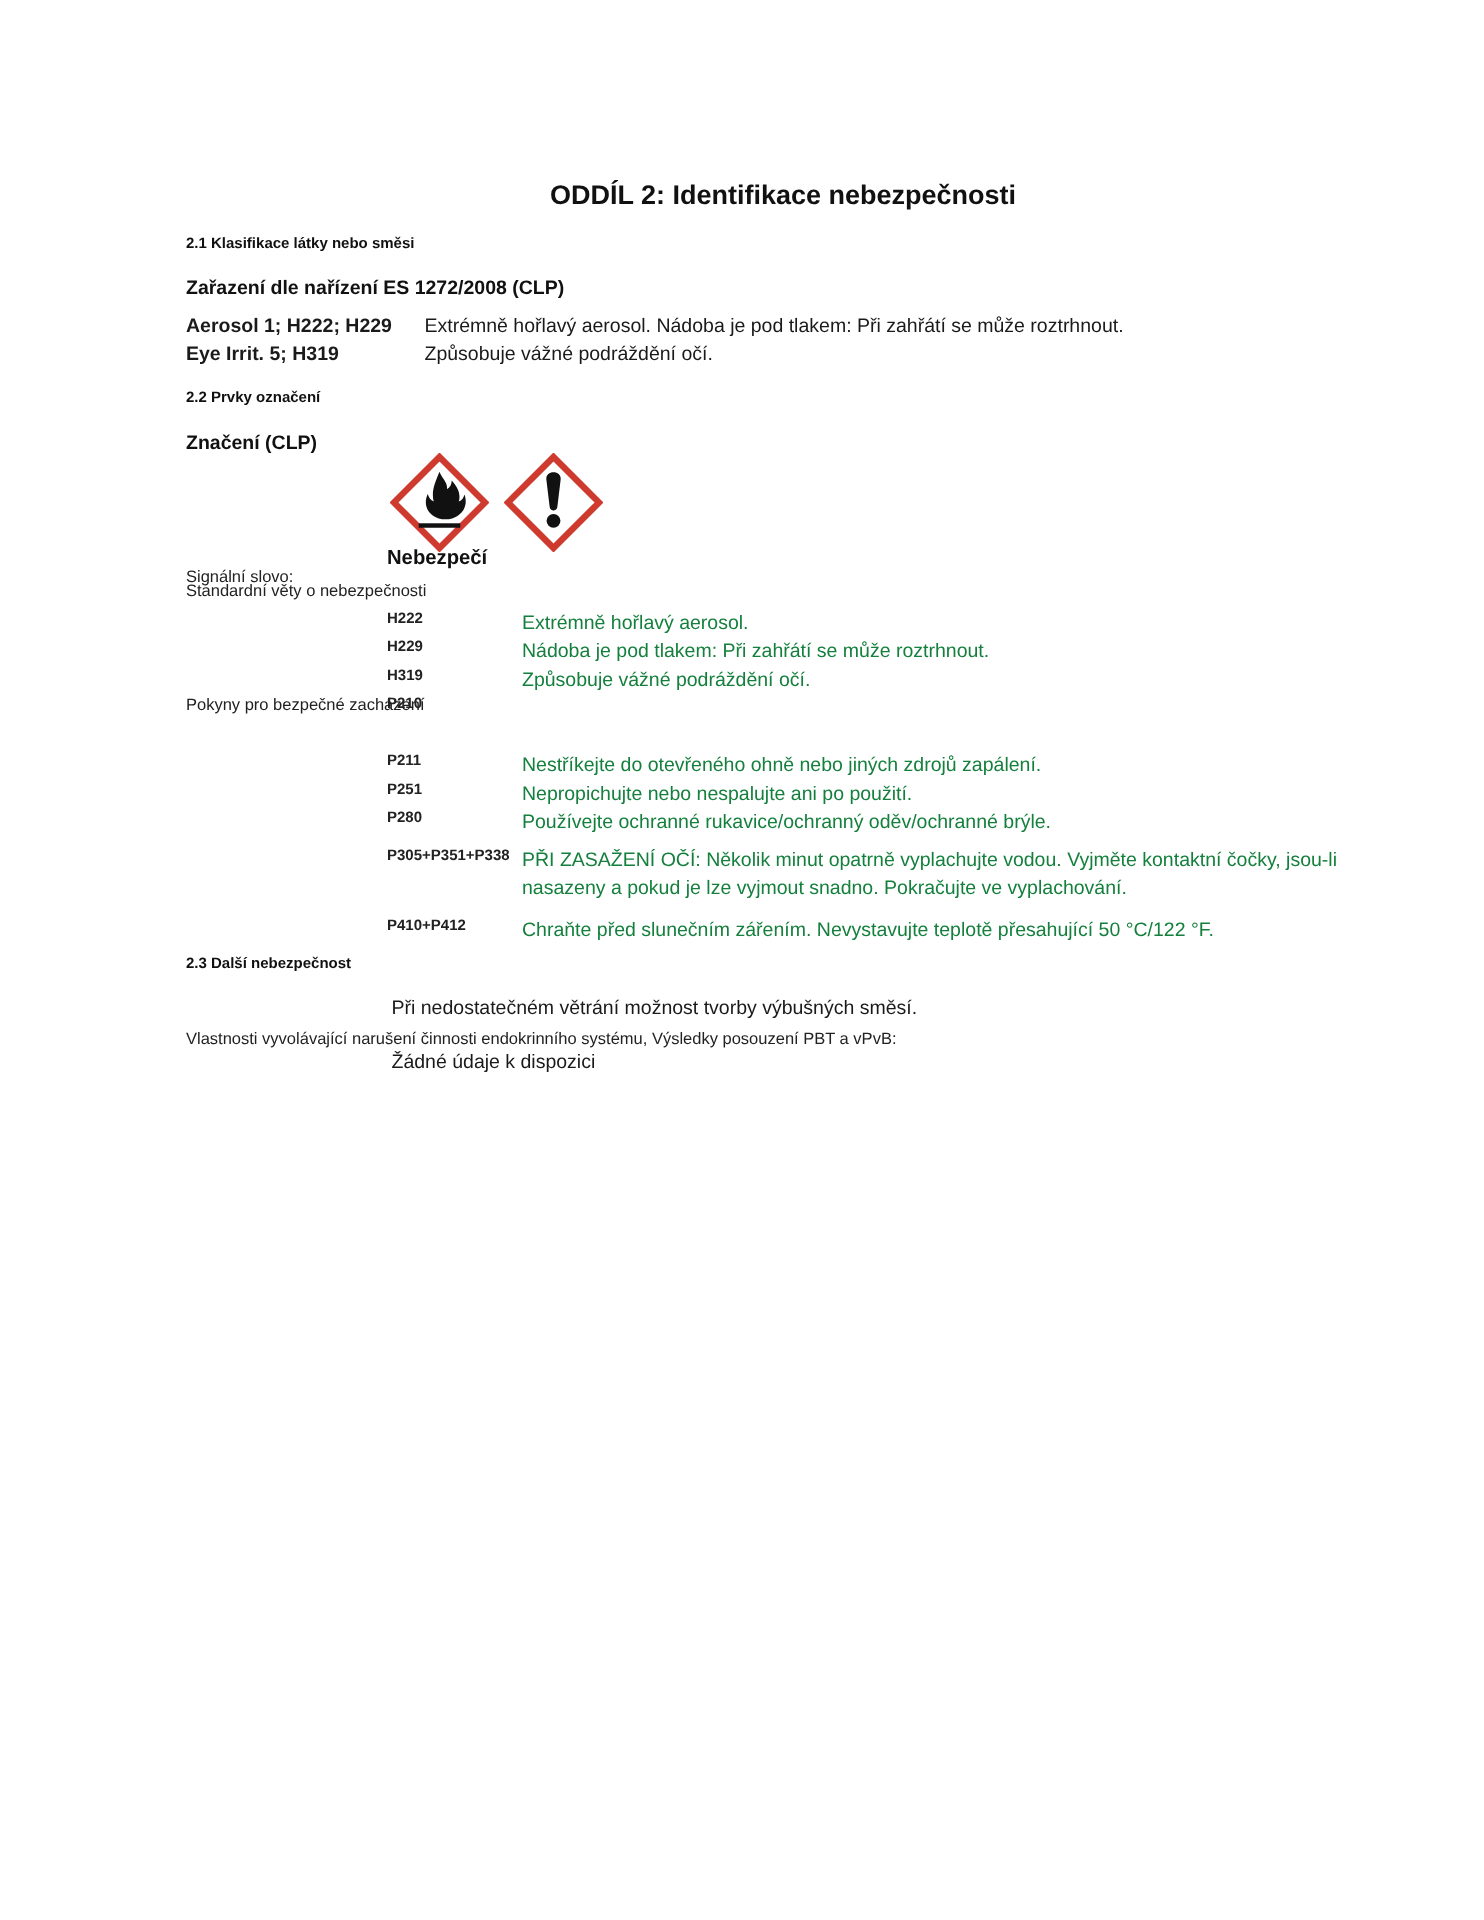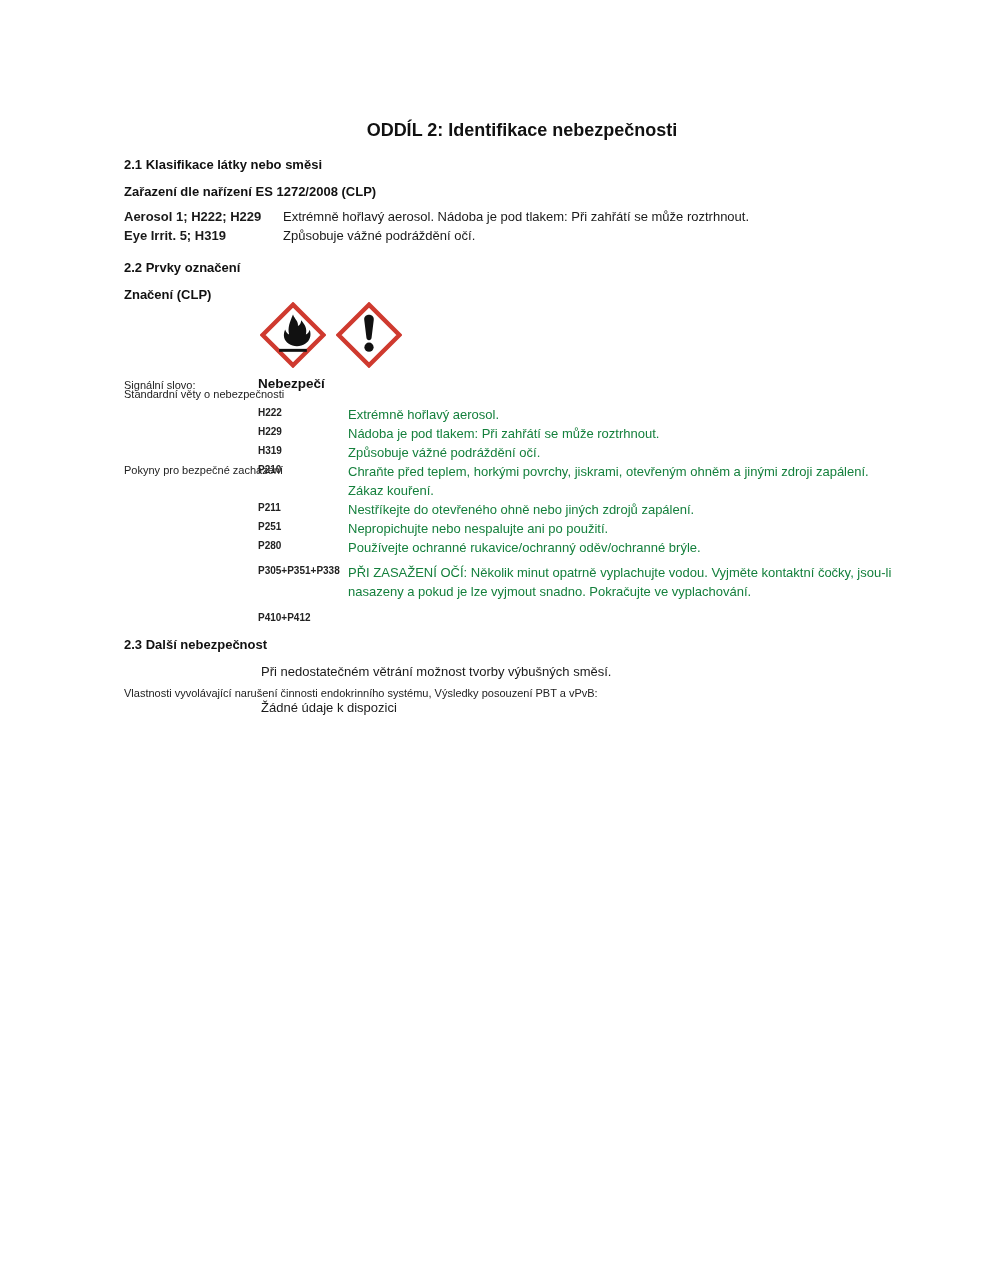--- a/index.html
+++ b/index.html
@@ -22,21 +22,21 @@
     left: 124px;
     width: 796px;
     top: 120px;
     text-align: center;
     font-size: 18px;
     font-weight: bold;
     color: #111;
   }
   .section-heading {
     left: 124px;
-    font-size: 13px;
+    font-size: 10px;
     font-weight: bold;
     color: #111;
     white-space: nowrap;
   }
   .sub-heading {
     left: 124px;
     font-size: 13px;
     font-weight: bold;
     color: #111;
     white-space: nowrap;
@@ -122,41 +122,41 @@
                l -3.3 27.2
                c -0.25 2.2 -1.8 3.8 -3.9 3.8
                c -2.1 0 -3.65 -1.6 -3.9 -3.8
                l -3.3 -27.2
                c -0.6 -4.4 2.6 -7.6 7.2 -7.6 z"></path>
       <circle cx="50" cy="68.5" r="7" fill="#111"></circle>
     </svg>
   </div>
 
   <div class="abs small-label" style="top:379px">Signální slovo:</div>
-  <div class="abs signal-word" style="top:376px">Nebezpečí</div>
+  <div class="abs signal-word" style="top:364px">Nebezpečí</div>
 
   <div class="abs small-label" style="top:388px">Standardní věty o nebezpečnosti</div>
   <div class="abs code-col" style="top:407px">H222</div>
   <div class="abs stmt-text nowrap" style="top:405px">Extrémně hořlavý aerosol.</div>
   <div class="abs code-col" style="top:426px">H229</div>
   <div class="abs stmt-text nowrap" style="top:424px">Nádoba je pod tlakem: Při zahřátí se může roztrhnout.</div>
   <div class="abs code-col" style="top:445px">H319</div>
   <div class="abs stmt-text nowrap" style="top:443px">Způsobuje vážné podráždění očí.</div>
 
   <div class="abs small-label" style="top:464px">Pokyny pro bezpečné zacházení</div>
   <div class="abs code-col" style="top:464px">P210</div>
-  <div class="abs stmt-text" style="top:462px">Chraňte před teplem, horkými povrchy, jiskrami, otevřeným ohněm a jinými zdroji zapálení. Zákaz kouření.</div>
   <div class="abs code-col" style="top:502px">P211</div>
   <div class="abs stmt-text nowrap" style="top:500px">Nestříkejte do otevřeného ohně nebo jiných zdrojů zapálení.</div>
   <div class="abs code-col" style="top:521px">P251</div>
   <div class="abs stmt-text nowrap" style="top:519px">Nepropichujte nebo nespalujte ani po použití.</div>
   <div class="abs code-col" style="top:540px">P280</div>
   <div class="abs stmt-text nowrap" style="top:538px">Používejte ochranné rukavice/ochranný oděv/ochranné brýle.</div>
   <div class="abs code-col" style="top:565px">P305+P351+P338</div>
   <div class="abs stmt-text" style="top:563px">PŘI ZASAŽENÍ OČÍ: Několik minut opatrně vyplachujte vodou. Vyjměte kontaktní čočky, jsou-li nasazeny a pokud je lze vyjmout snadno. Pokračujte ve vyplachování.</div>
   <div class="abs code-col" style="top:612px">P410+P412</div>
+  <div class="abs stmt-text nowrap" style="top:610px">Chraňte před slunečním zářením. Nevystavujte teplotě přesahující 50 °C/122 °F.</div>
 
   <div class="abs section-heading" style="top:637px">2.3 Další nebezpečnost</div>
   <div class="abs body-text value-col nowrap" style="top:662px">Při nedostatečném větrání možnost tvorby výbušných směsí.</div>
   <div class="abs small-label" style="top:687px">Vlastnosti vyvolávající narušení činnosti endokrinního systému, Výsledky posouzení PBT a vPvB:</div>
   <div class="abs body-text value-col nowrap" style="top:698px">Žádné údaje k dispozici</div>
 
 </div>
 
 </body></html>

